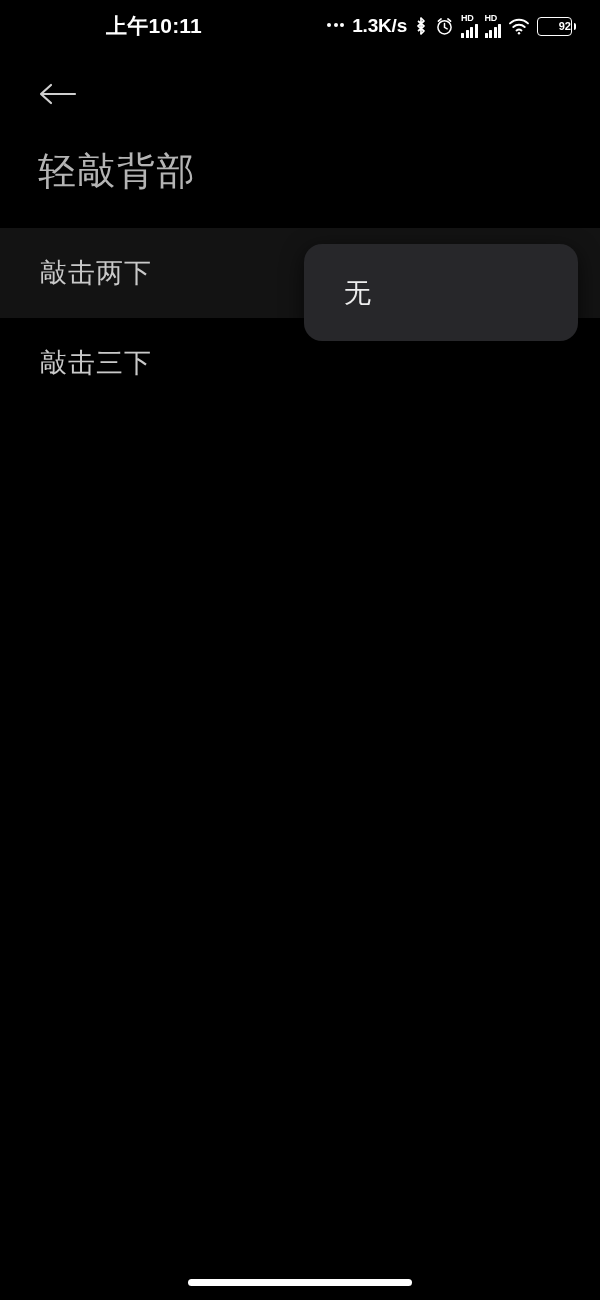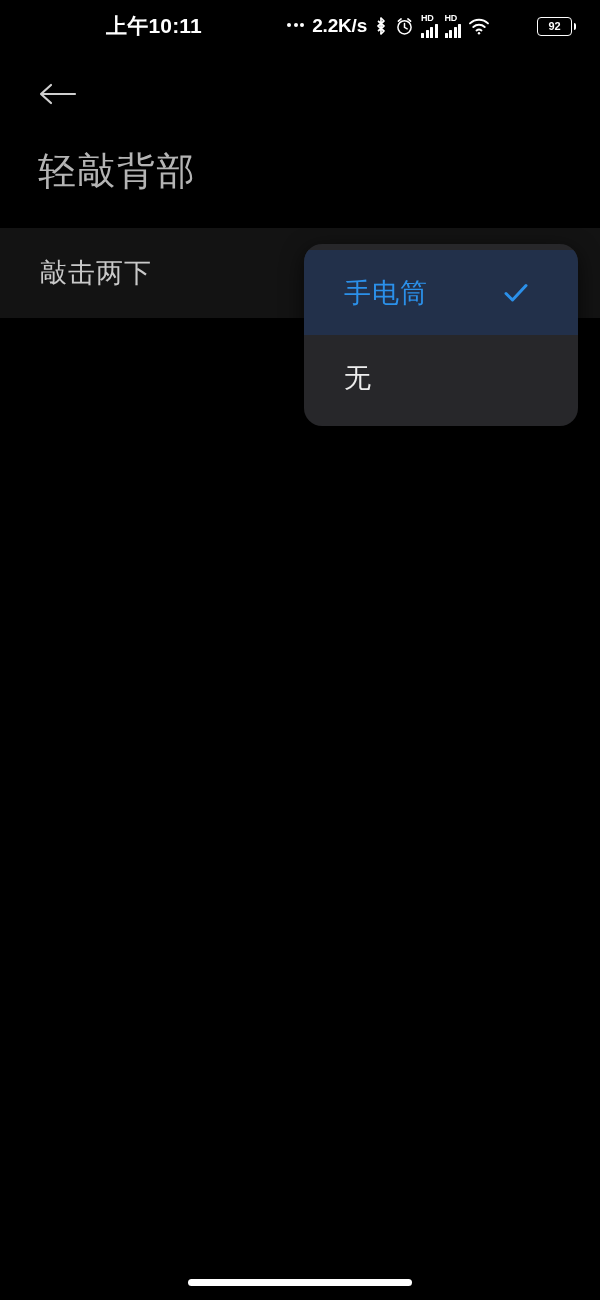--- a/index.html
+++ b/index.html
@@ -95,22 +95,21 @@
   #battery {
     display: inline-flex;
     align-items: center;
   }
   #battery .shell {
     width: 33px; height: 17px;
     border: 1.8px solid #ffffff;
     border-radius: 4px;
     display: flex;
     align-items: center;
-    justify-content: center;
-    margin-left: 40px;
+    justify-content: flex-end;
   }
   #battery .lvl {
     font-size: 11px;
     font-weight: 700;
     color: #ffffff;
     line-height: 11px;
   }
   #battery .nub {
     width: 2.5px; height: 7px;
     background: #ffffff;
@@ -218,21 +217,21 @@
   <div id="status-clock">上午10:11</div>
 
   <div id="status-right">
 
     <span class="dots">
         <i></i>
         <i></i>
         <i></i>
       </span>
 
-    <span id="net-speed">2.2K/s</span>
+    <span id="net-speed">1.3K/s</span>
 
     <span class="sicon">
       <svg width="14" height="20" viewBox="0 0 14 20">
         <path d="M4 5 L10 10 L4 15 M7 2 L7 18 M4 5 L10 10 M10 10 L4 15" fill="none" stroke="#ffffff" stroke-width="1.7" stroke-linejoin="round"></path>
         <path d="M7 2 L10 5 L4 10 L10 15 L7 18" fill="none" stroke="#ffffff" stroke-width="1.7" stroke-linejoin="round" stroke-linecap="round"></path>
       </svg>
     </span>
 
     <span class="sicon">
       <svg width="19" height="19" viewBox="0 0 19 19">
@@ -291,34 +290,29 @@
 </div>
 
 <div id="page-title">轻敲背部</div>
 
 <div id="settings-list">
 
   <div class="list-row pressed">
     <span class="row-label">敲击两下</span>
   </div>
 
+  <div class="list-row">
+    <span class="row-label">敲击三下</span>
+  </div>
 
 </div>
 
 <div id="popup-menu">
 
 
-  <div class="menu-item selected">
-    <span class="mi-label">手电筒</span>
-    <span class="check">
-      <svg width="28" height="28" viewBox="0 0 28 28">
-        <path d="M4 14.5 L10.5 21 L24 6.5" fill="none" stroke="#2b90ea" stroke-width="3" stroke-linecap="round" stroke-linejoin="round"></path>
-      </svg>
-    </span>
-  </div>
 
 
 
 
   <div class="menu-item">
     <span class="mi-label">无</span>
   </div>
 
 </div>
 

